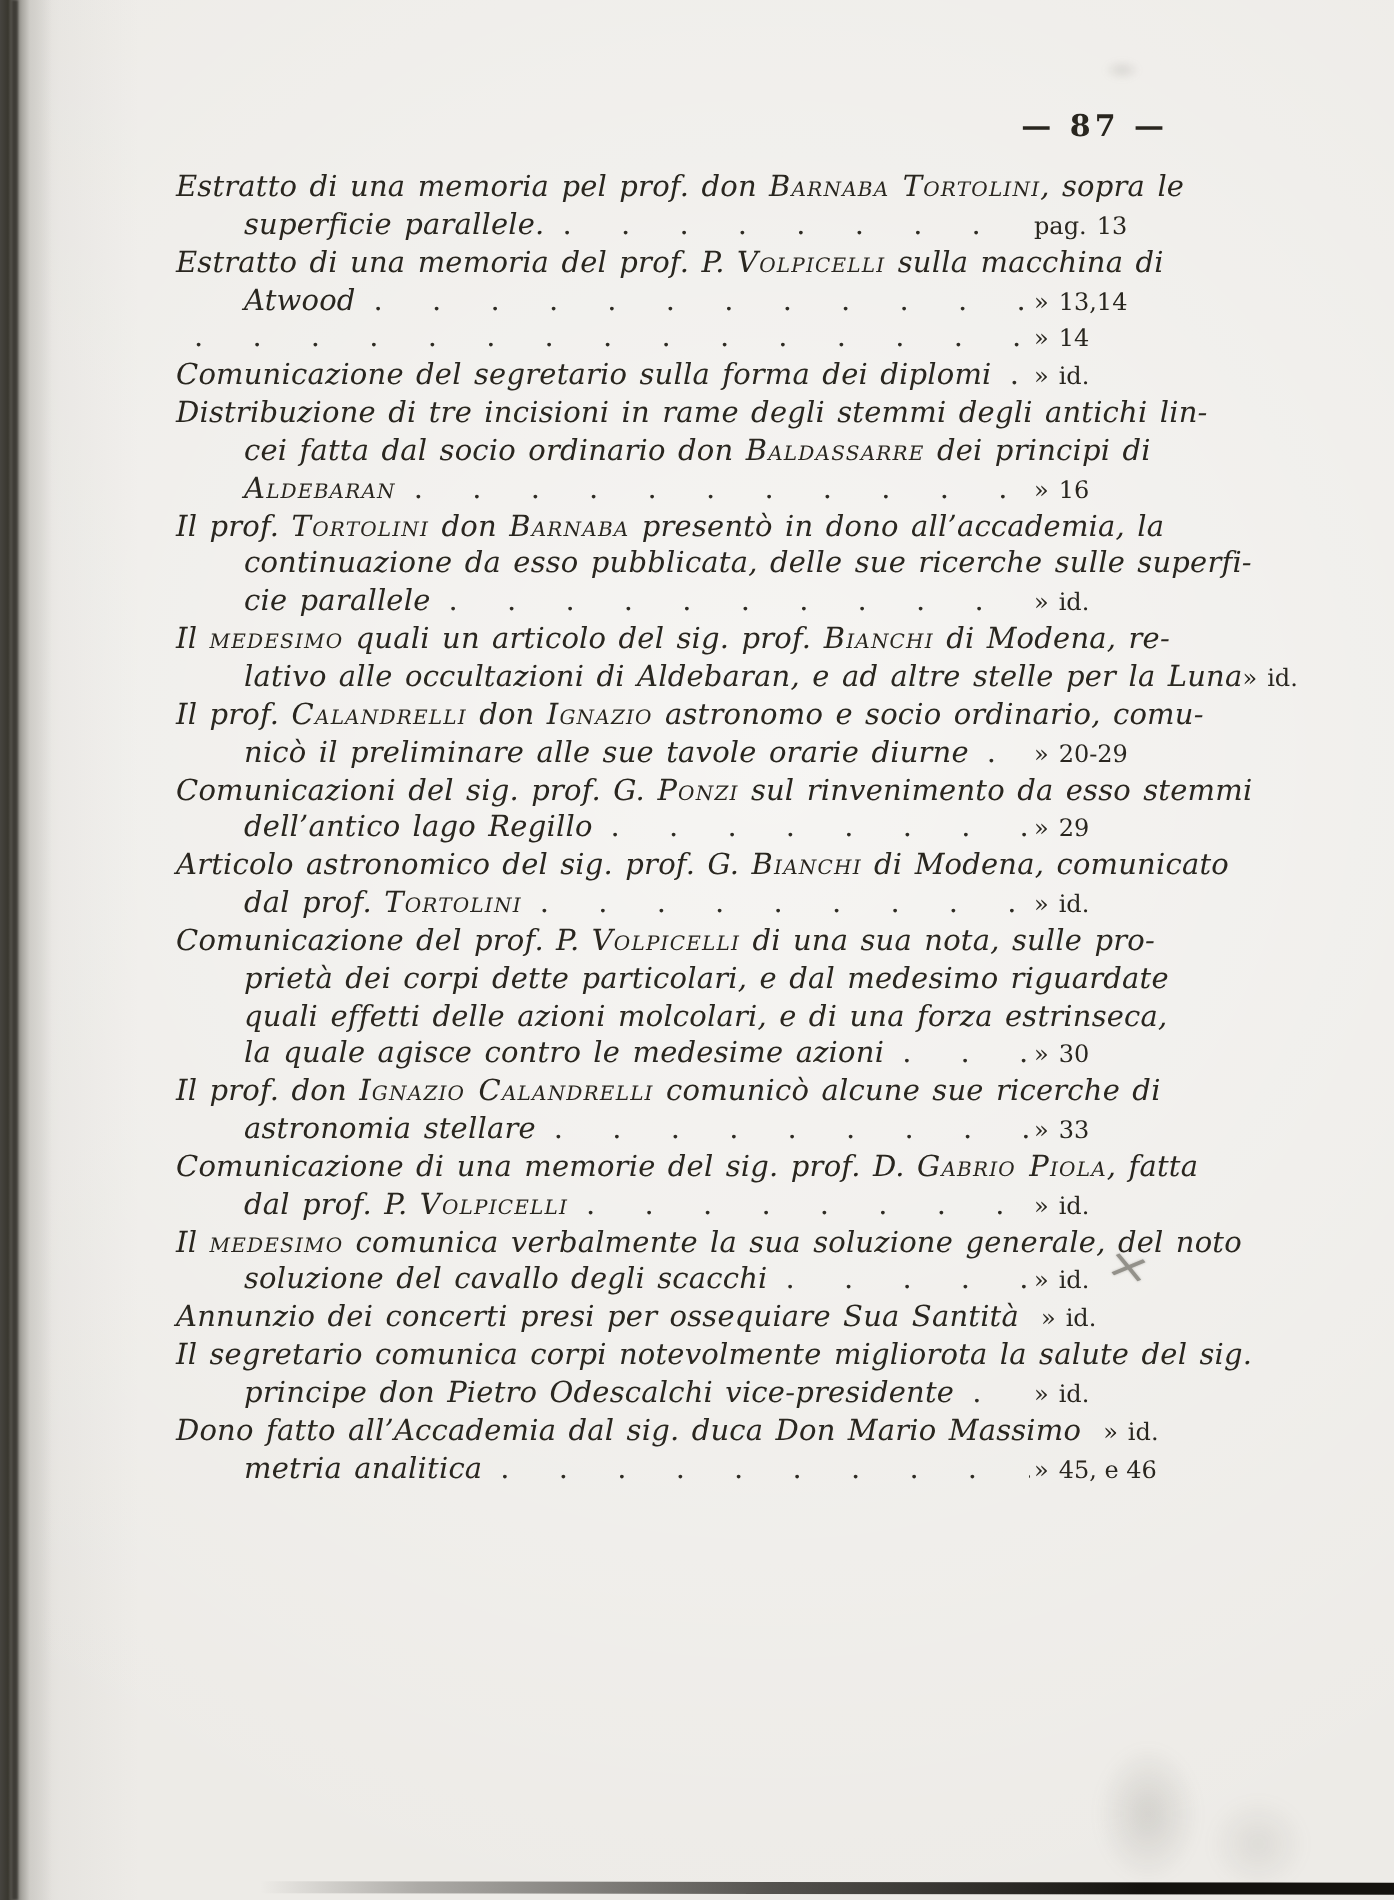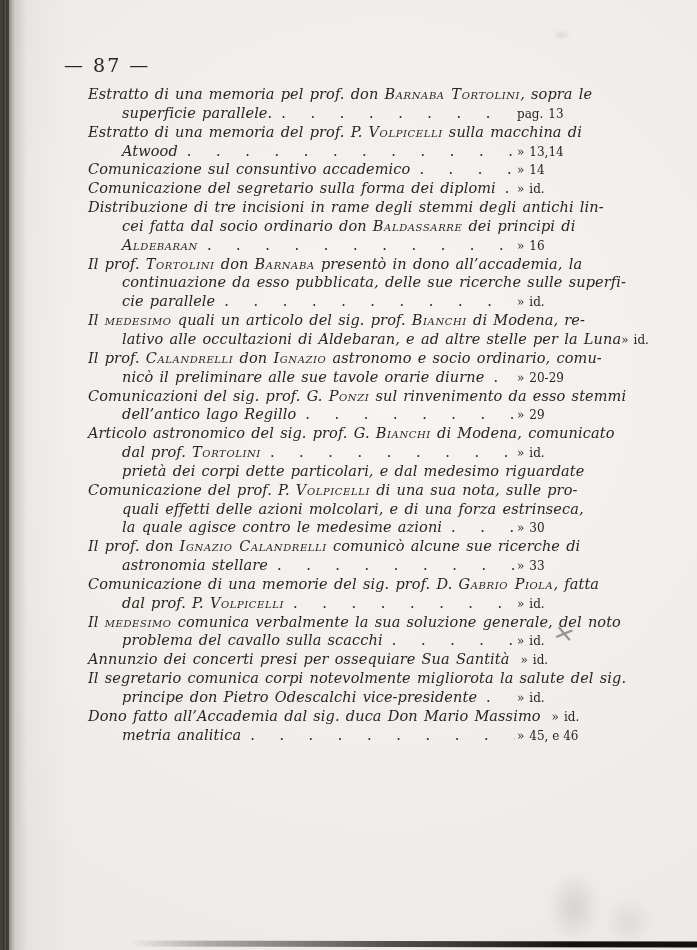--- a/index.html
+++ b/index.html
@@ -32,22 +32,22 @@
     background:radial-gradient(ellipse at center, rgba(110,108,100,0.12), rgba(110,108,100,0) 70%); filter:blur(3px); }
   .smudge-c { position:absolute; left:552px; top:30px; width:18px; height:10px;
     background:radial-gradient(ellipse at center, rgba(110,108,100,0.18), rgba(110,108,100,0) 70%); filter:blur(1.5px); }
   .pencil-mark {
     position:absolute; left:556px; top:623px; font-size:20px; line-height:20px;
     color:#93918a; transform:rotate(14deg) scaleX(1.35); font-family:"DejaVu Sans",sans-serif;
     text-shadow:0 0 1px rgba(147,145,138,0.6);
   }
   
   .page-number {
-    position:absolute; top:54px; left:88px; width:520px; text-align:left;
-    font-size:19px; letter-spacing:2px; transform:translateX(-24px);
+    position:absolute; top:54px; left:88px; width:520px; text-align:right;
+    font-size:15px; letter-spacing:2px; transform:translateX(-24px);font-weight:bold;
   }
   
   .toc { position:absolute; left:88px; top:86px; width:522px; font-size:14.5px; font-style:italic; }
   .row { display:flex; align-items:baseline; height:18.85px; white-space:nowrap; }
   .row.ind { padding-left:34px; }
   .txt { flex:0 0 auto; word-spacing:0.10em; letter-spacing:0.1px; }
   .sc { font-variant:small-caps; letter-spacing:0.6px; }
   .leader {
     flex:1 1 0; min-width:0; overflow:hidden; white-space:nowrap;
     font-style:normal; letter-spacing:10px; padding-left:9px; margin-right:2px;
@@ -77,21 +77,20 @@
       </div>
       <div class="row">
         <span class="txt"><span>Estratto di una memoria del prof. P. </span><span class="sc">Volpicelli</span><span> sulla macchina di</span></span>
       </div>
       <div class="row ind">
         <span class="txt"><span>Atwood</span></span>
         <span class="leader">. . . . . . . . . . . . . . . . . . . . . . . . . . . . . . . . . . . . . . . . . . . . . </span>
         <span class="ref"><span class="mark">»</span><span class="val">13,14</span></span>
       </div>
       <div class="row">
-        <span class="txt"><span>Comunicazione sul consuntivo accademico</span></span>
         <span class="leader">. . . . . . . . . . . . . . . . . . . . . . . . . . . . . . . . . . . . . . . . . . . . . </span>
         <span class="ref"><span class="mark">»</span><span class="val">14</span></span>
       </div>
       <div class="row">
         <span class="txt"><span>Comunicazione del segretario sulla forma dei diplomi</span></span>
         <span class="leader">. . . . . . . . . . . . . . . . . . . . . . . . . . . . . . . . . . . . . . . . . . . . . </span>
         <span class="ref"><span class="mark">»</span><span class="val">id.</span></span>
       </div>
       <div class="row">
         <span class="txt"><span>Distribuzione di tre incisioni in rame degli stemmi degli antichi lin-</span></span>
@@ -139,26 +138,26 @@
         <span class="ref"><span class="mark">»</span><span class="val">29</span></span>
       </div>
       <div class="row">
         <span class="txt"><span>Articolo astronomico del sig. prof. G. </span><span class="sc">Bianchi</span><span> di Modena, comunicato</span></span>
       </div>
       <div class="row ind">
         <span class="txt"><span>dal prof. </span><span class="sc">Tortolini</span></span>
         <span class="leader">. . . . . . . . . . . . . . . . . . . . . . . . . . . . . . . . . . . . . . . . . . . . . </span>
         <span class="ref"><span class="mark">»</span><span class="val">id.</span></span>
       </div>
+      <div class="row">
+        <span class="txt"><span>Comunicazione del prof. P. </span><span class="sc">Volpicelli</span><span> di una sua nota, sulle pro-</span></span>
+      </div>
       <div class="row ind">
         <span class="txt"><span>prietà dei corpi dette particolari, e dal medesimo riguardate</span></span>
       </div>
-      <div class="row">
-        <span class="txt"><span>Comunicazione del prof. P. </span><span class="sc">Volpicelli</span><span> di una sua nota, sulle pro-</span></span>
-      </div>
       <div class="row ind">
         <span class="txt"><span>quali effetti delle azioni molcolari, e di una forza estrinseca,</span></span>
       </div>
       <div class="row ind">
         <span class="txt"><span>la quale agisce contro le medesime azioni</span></span>
         <span class="leader">. . . . . . . . . . . . . . . . . . . . . . . . . . . . . . . . . . . . . . . . . . . . . </span>
         <span class="ref"><span class="mark">»</span><span class="val">30</span></span>
       </div>
       <div class="row">
         <span class="txt"><span>Il prof. don </span><span class="sc">Ignazio Calandrelli</span><span> comunicò alcune sue ricerche di</span></span>
@@ -173,21 +172,21 @@
       </div>
       <div class="row ind">
         <span class="txt"><span>dal prof. P. </span><span class="sc">Volpicelli</span></span>
         <span class="leader">. . . . . . . . . . . . . . . . . . . . . . . . . . . . . . . . . . . . . . . . . . . . . </span>
         <span class="ref"><span class="mark">»</span><span class="val">id.</span></span>
       </div>
       <div class="row">
         <span class="txt"><span>Il </span><span class="sc">medesimo</span><span> comunica verbalmente la sua soluzione generale, del noto</span></span>
       </div>
       <div class="row ind">
-        <span class="txt"><span>problema del cavallo sulla scacchi</span></span>
+        <span class="txt"><span>soluzione del cavallo degli scacchi</span></span>
         <span class="leader">. . . . . . . . . . . . . . . . . . . . . . . . . . . . . . . . . . . . . . . . . . . . . </span>
         <span class="ref"><span class="mark">»</span><span class="val">id.</span></span>
       </div>
       <div class="row">
         <span class="txt"><span>Annunzio dei concerti presi per ossequiare Sua Santità</span></span>
         <span class="leader">. . . . . . . . . . . . . . . . . . . . . . . . . . . . . . . . . . . . . . . . . . . . . </span>
         <span class="ref"><span class="mark">»</span><span class="val">id.</span></span>
       </div>
       <div class="row">
         <span class="txt"><span>Il segretario comunica corpi notevolmente migliorota la salute del sig.</span></span>

